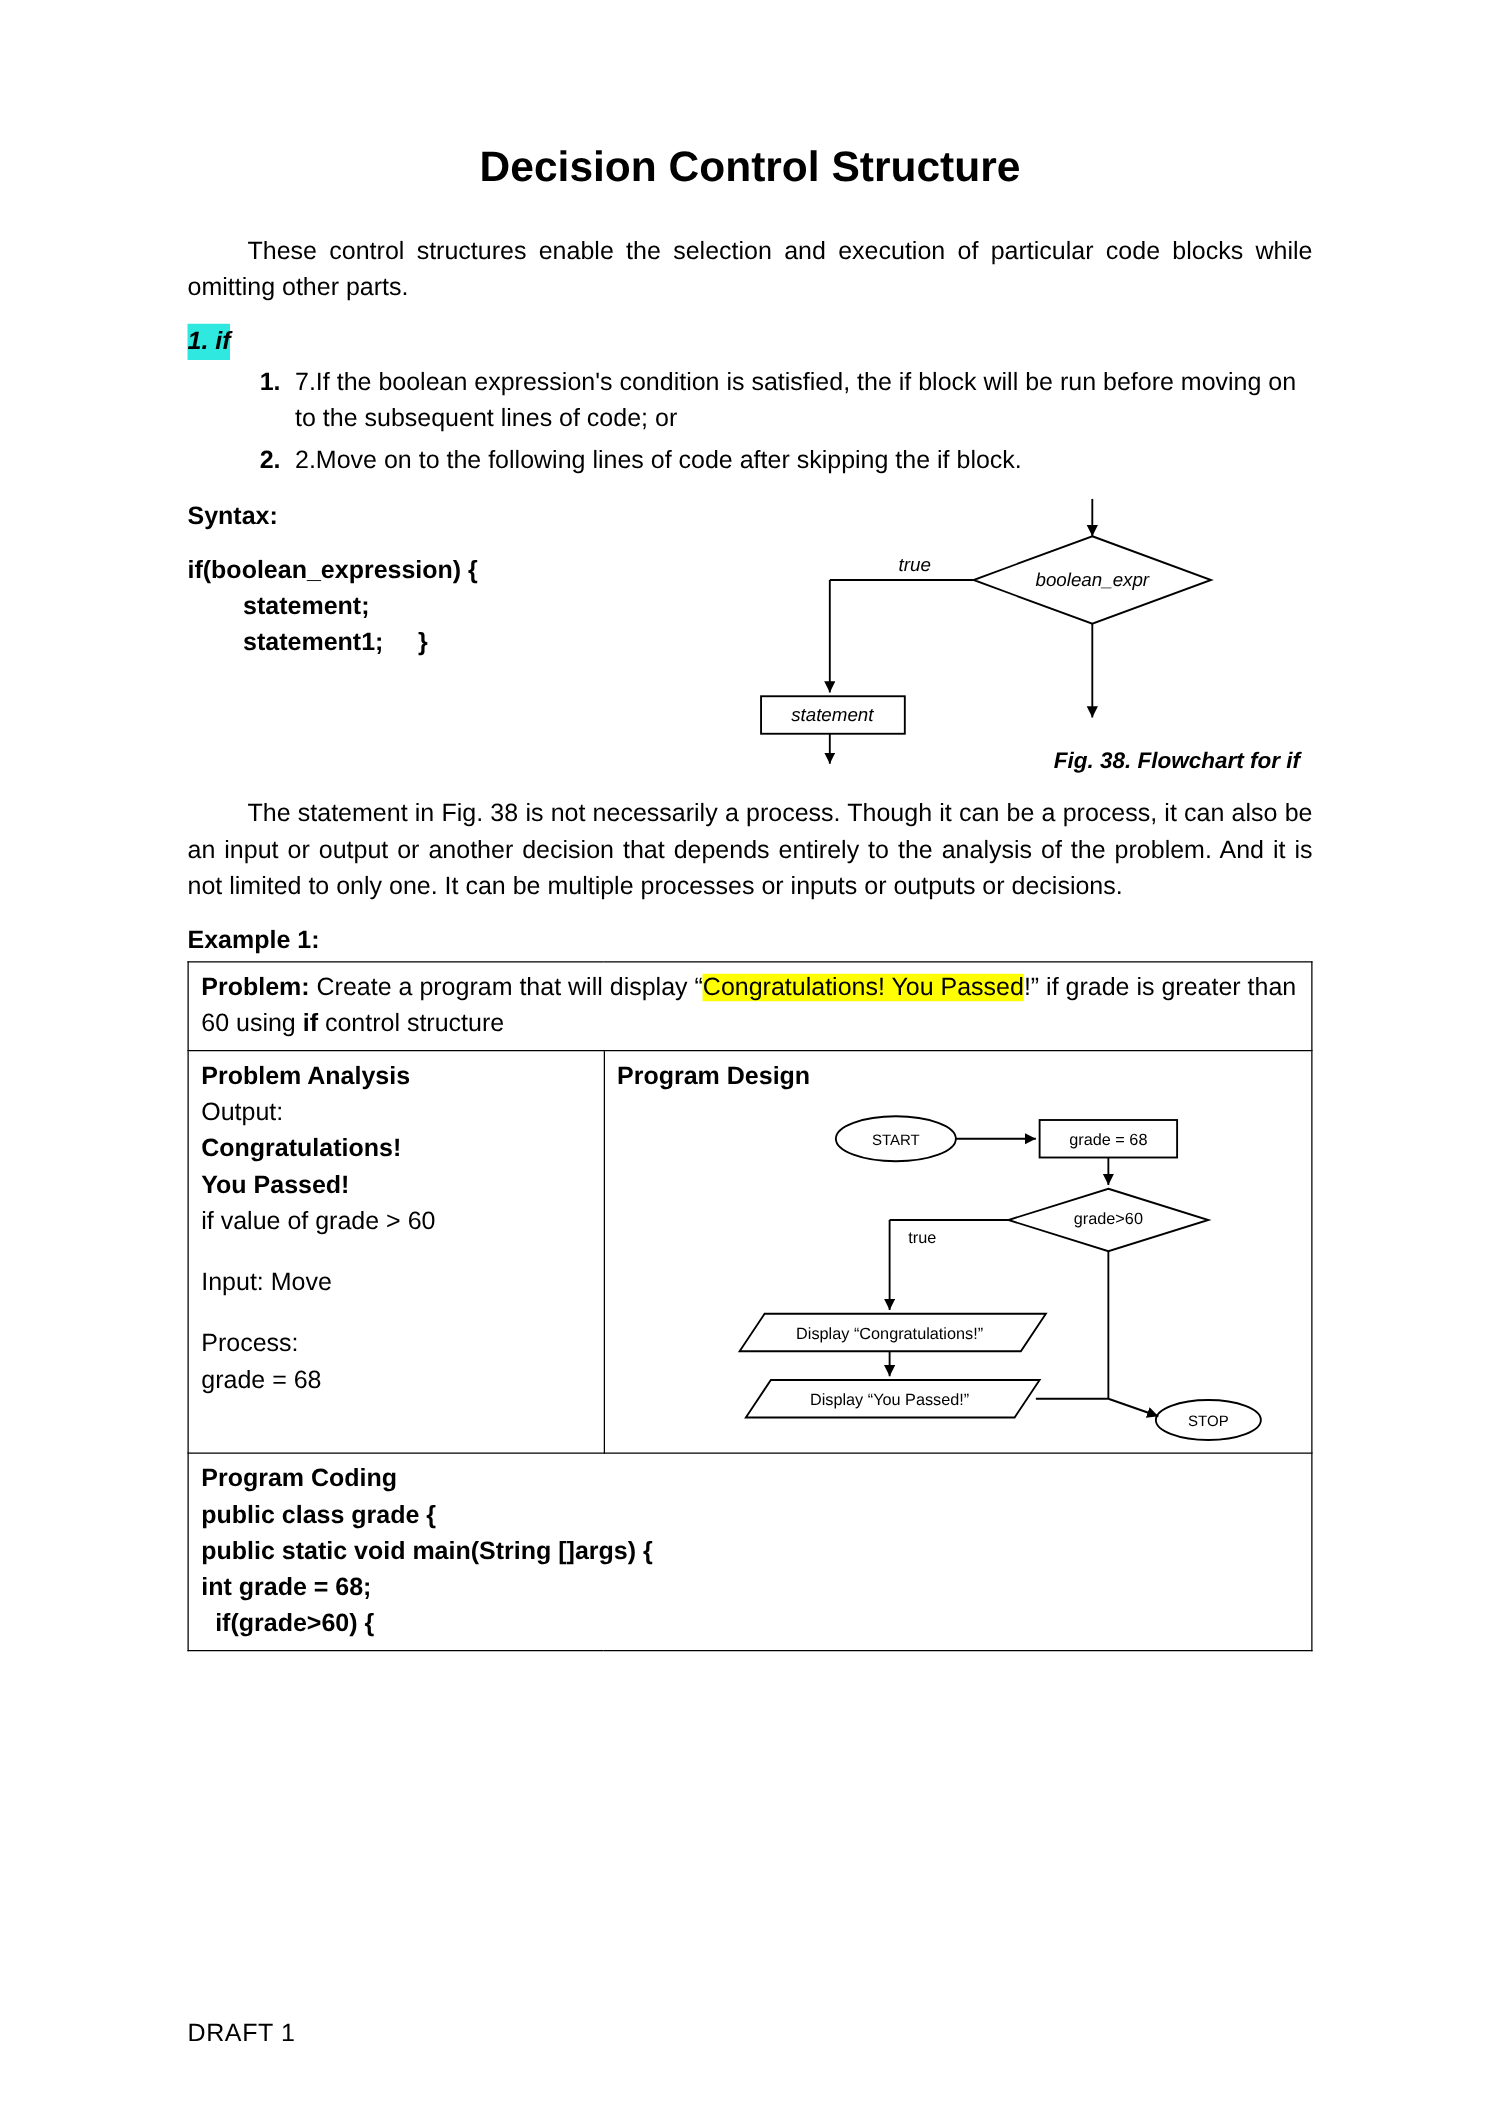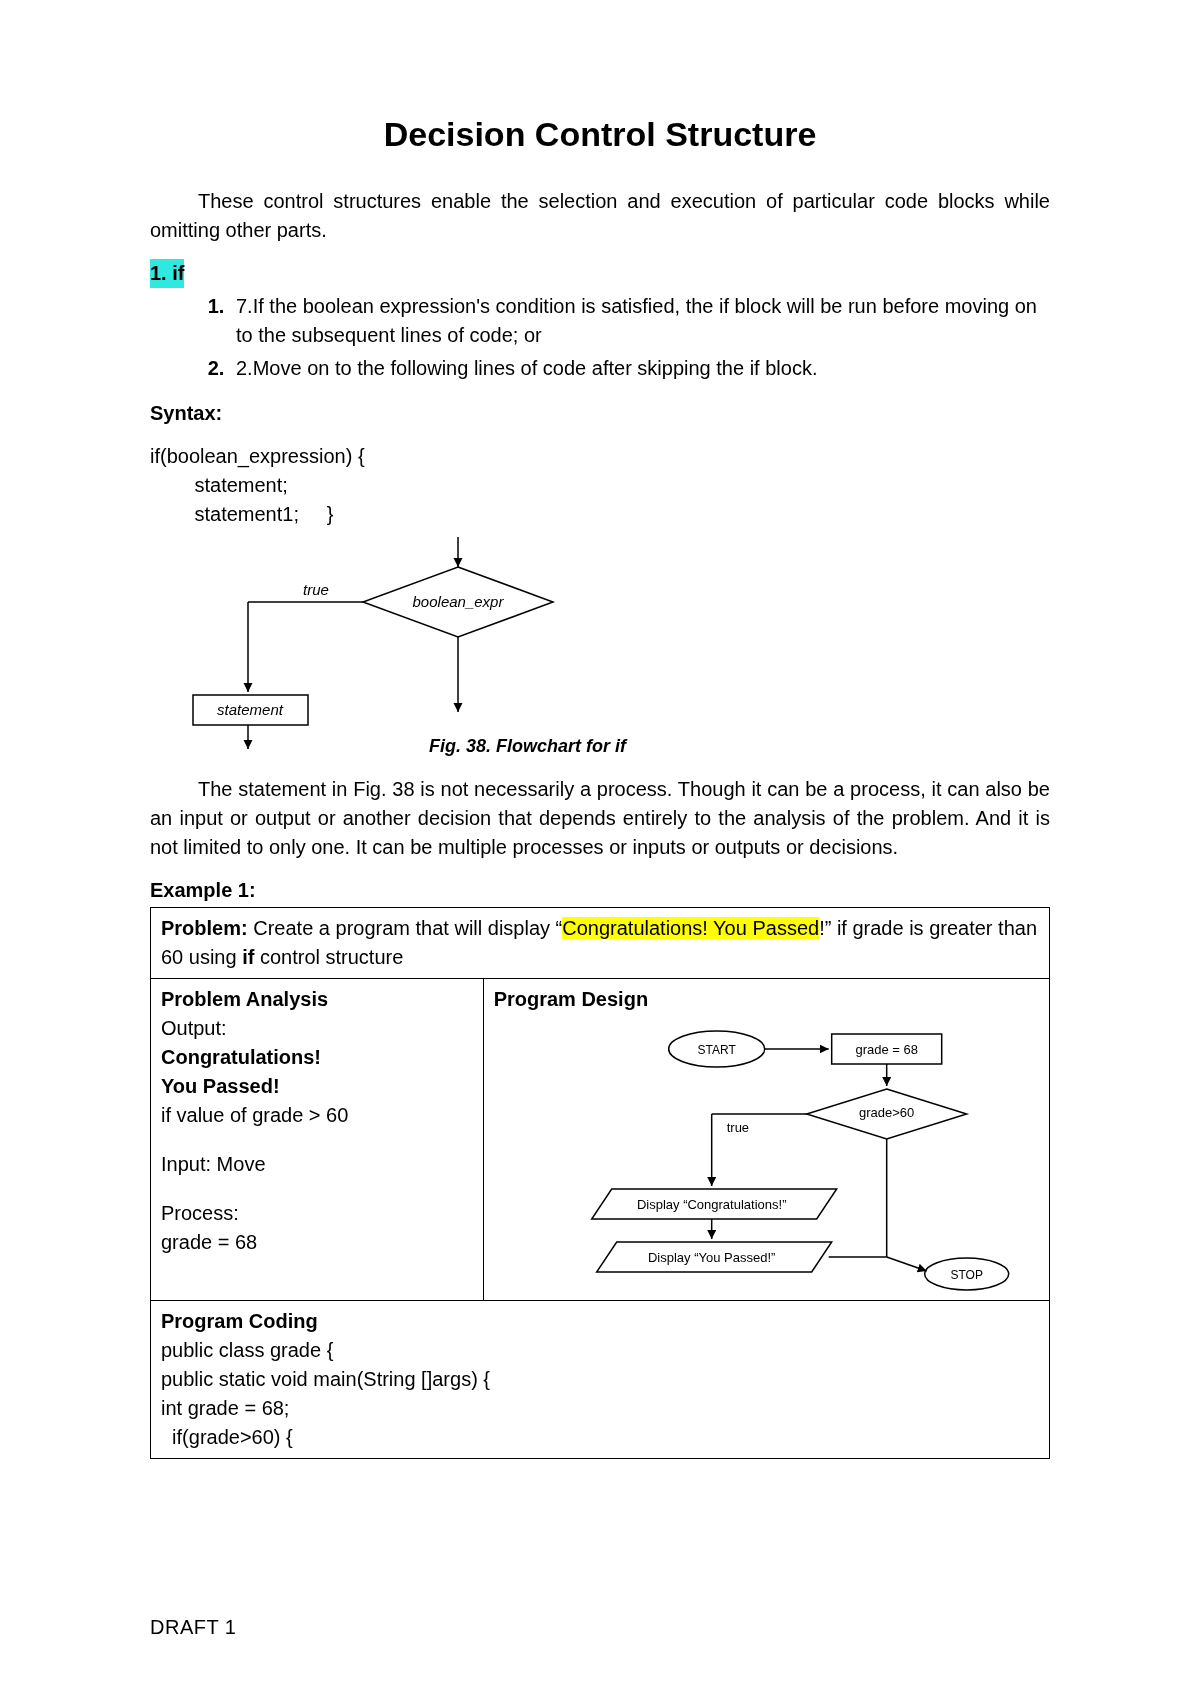--- a/index.html
+++ b/index.html
@@ -26,20 +26,21 @@
   }
   .para {
     text-align: justify;
     margin: 0 0 14px 0;
   }
   .para.indent {
     text-indent: 48px;
   }
   .hl-teal {
     background: #2fe8e0;
+    font-style: italic;
   }
   .hl-yellow {
     background: #ffff00;
   }
   .sec-label {
     display: inline-block;
     font-weight: bold;
   }
   ol.outcomes {
     margin: 4px 0 16px 0;
@@ -48,32 +49,32 @@
   ol.outcomes li {
     margin-bottom: 4px;
     padding-left: 6px;
     text-align: left;
   }
   .syntax-row {
     display: flex;
     gap: 8px;
     align-items: flex-start;
     margin-bottom: 18px;
-    flex-direction: column;
   }
   .syntax-col {
     width: 46%;
   }
   .syntax-h {
     font-weight: bold;
     margin-bottom: 14px;
   }
   .codeblock {
     white-space: pre;
     font-family: Arial, sans-serif;
+    font-weight: bold;
   }
   .flow-col {
     width: 54%;
     position: relative;
     height: 220px;
     font-style: italic;
   }
   .fig-caption {
     position: absolute;
     right: 10px;

